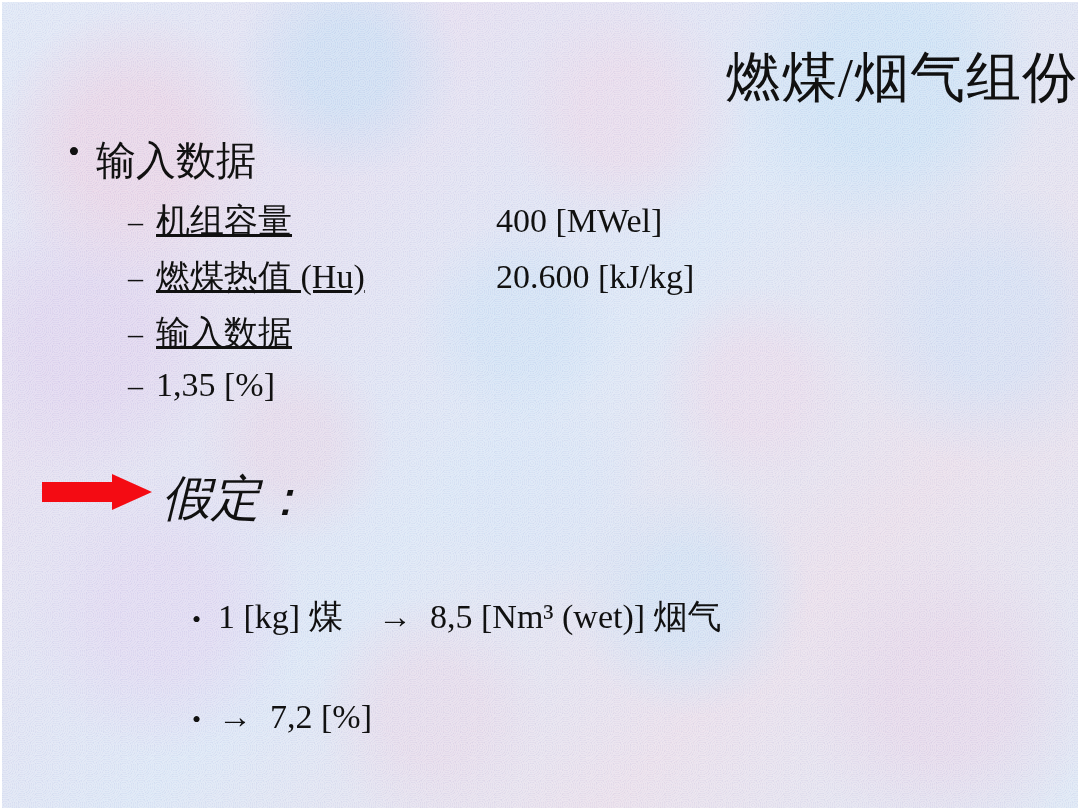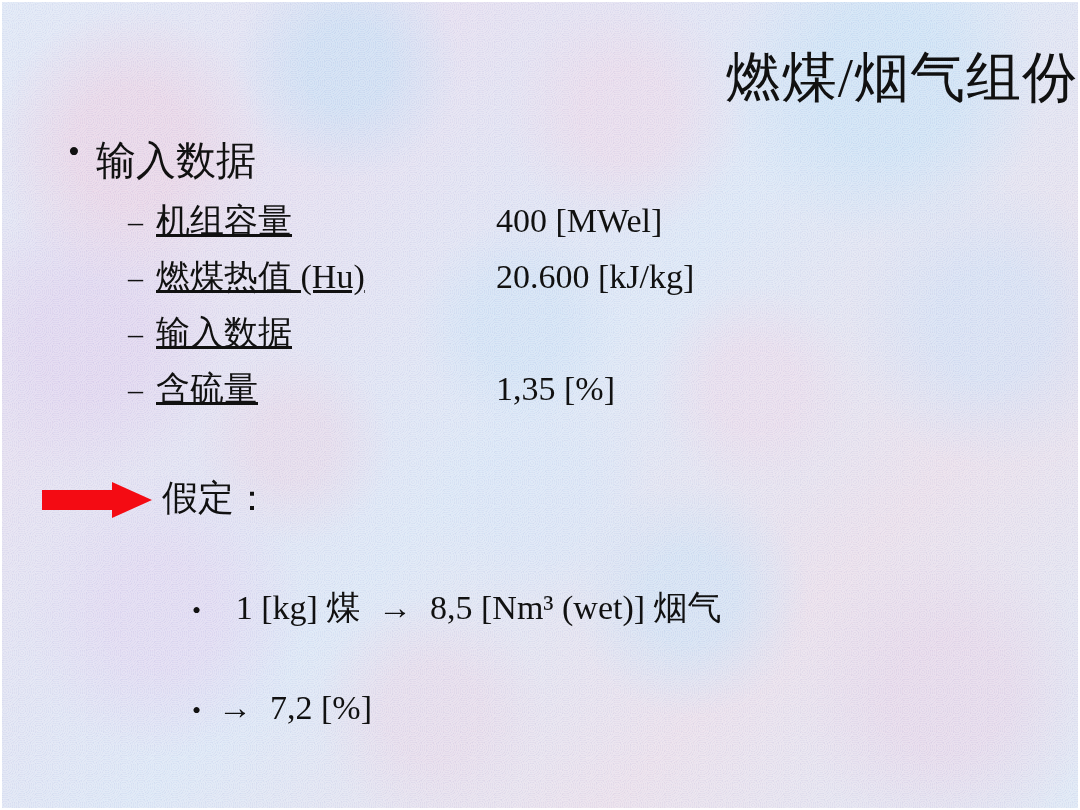--- a/index.html
+++ b/index.html
@@ -127,42 +127,42 @@
     left: 70px;
     top: 0;
     width: 0;
     height: 0;
     border-top: 18px solid transparent;
     border-bottom: 18px solid transparent;
     border-left: 40px solid #f40b13;
   }
   .assume-label {
     margin-left: 160px;
-    font-size: 36px;
-    color: #111111;
+    font-size: 49px;
+    color: #111111;
+    font-style: italic;
   }
   .sub-rows {
     margin: 14px 0 0 190px;
   }
   .sub-row {
     display: flex;
     align-items: baseline;
     font-size: 34px;
     color: #111111;
     margin-bottom: 10px;
   }
   .sub-row .sb {
     width: 26px;
     flex: 0 0 26px;
     font-size: 26px;
   }
   .sub-row .sterm {
     width: 160px;
     flex: 0 0 160px;
-    text-align: center;
   }
   .sub-row .sarrow {
     width: 52px;
     flex: 0 0 52px;
   }
   .sub-row .sval {
     flex: 1 1 auto;
     margin-top: 48px;
   }
 </style>
@@ -193,21 +193,20 @@
         <span class="value">20.600 [kJ/kg]</span>
       </div>
 
       <div class="row">
         <span class="dash">–</span>
         <span class="label">输入数据</span>
       </div>
 
       <div class="row">
         <span class="dash">–</span>
-        <span class="label">含硫量</span>
         <span class="value">1,35 [%]</span>
       </div>
 
     </div>
 
     <div class="assume-block">
 
       <div class="arrow">
         <div class="shaft"></div>
         <div class="head"></div>

